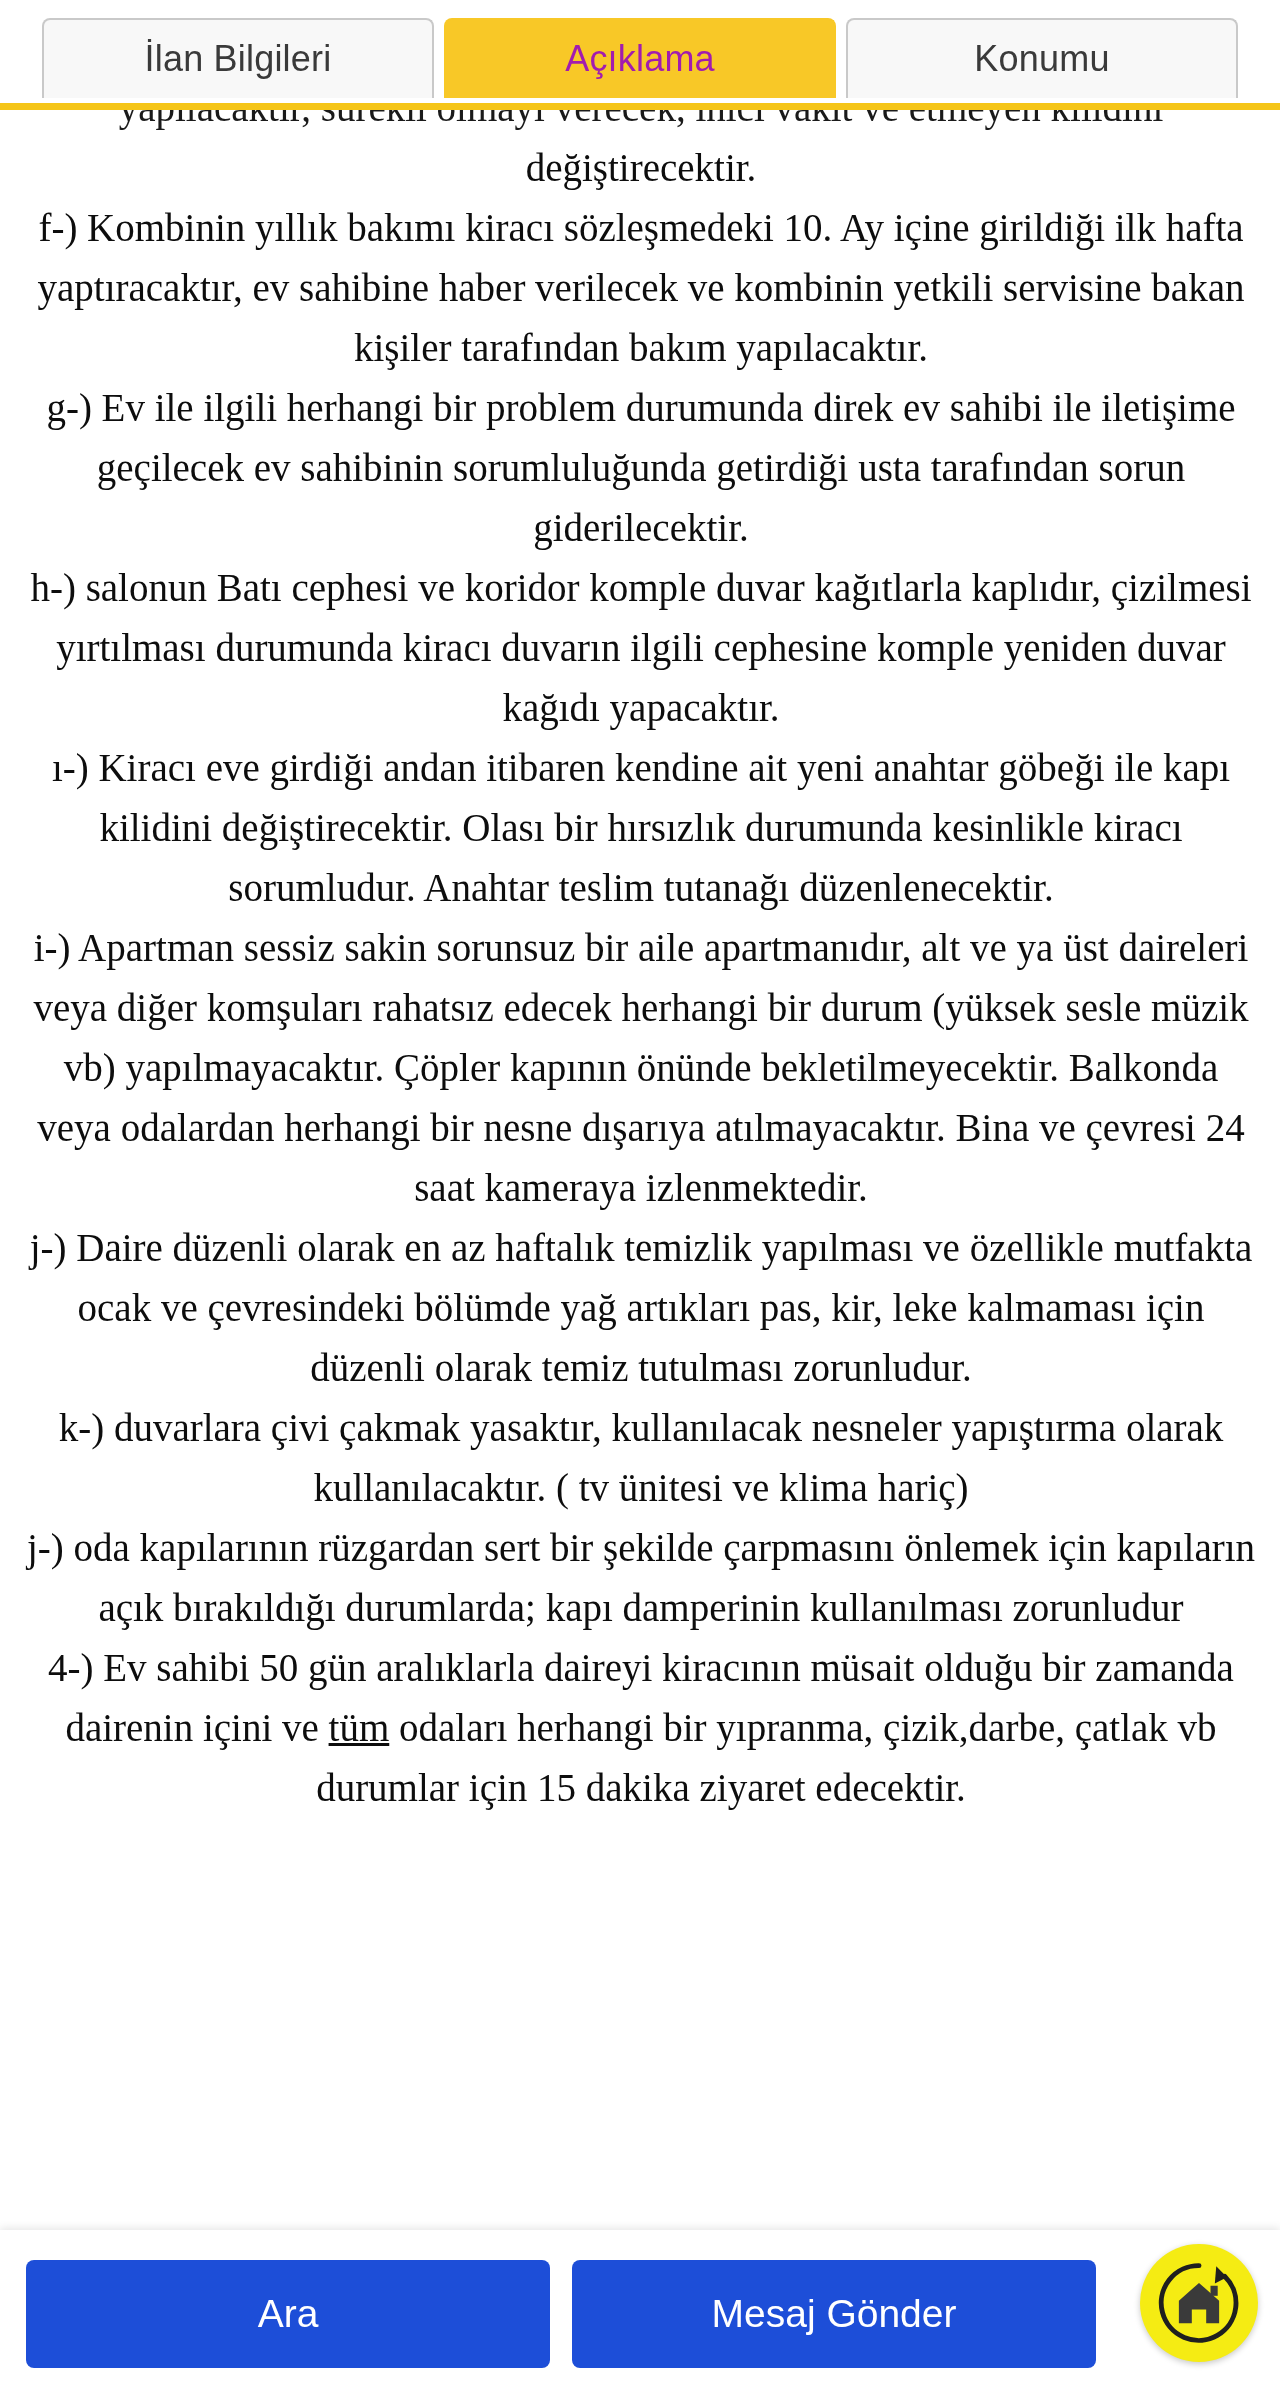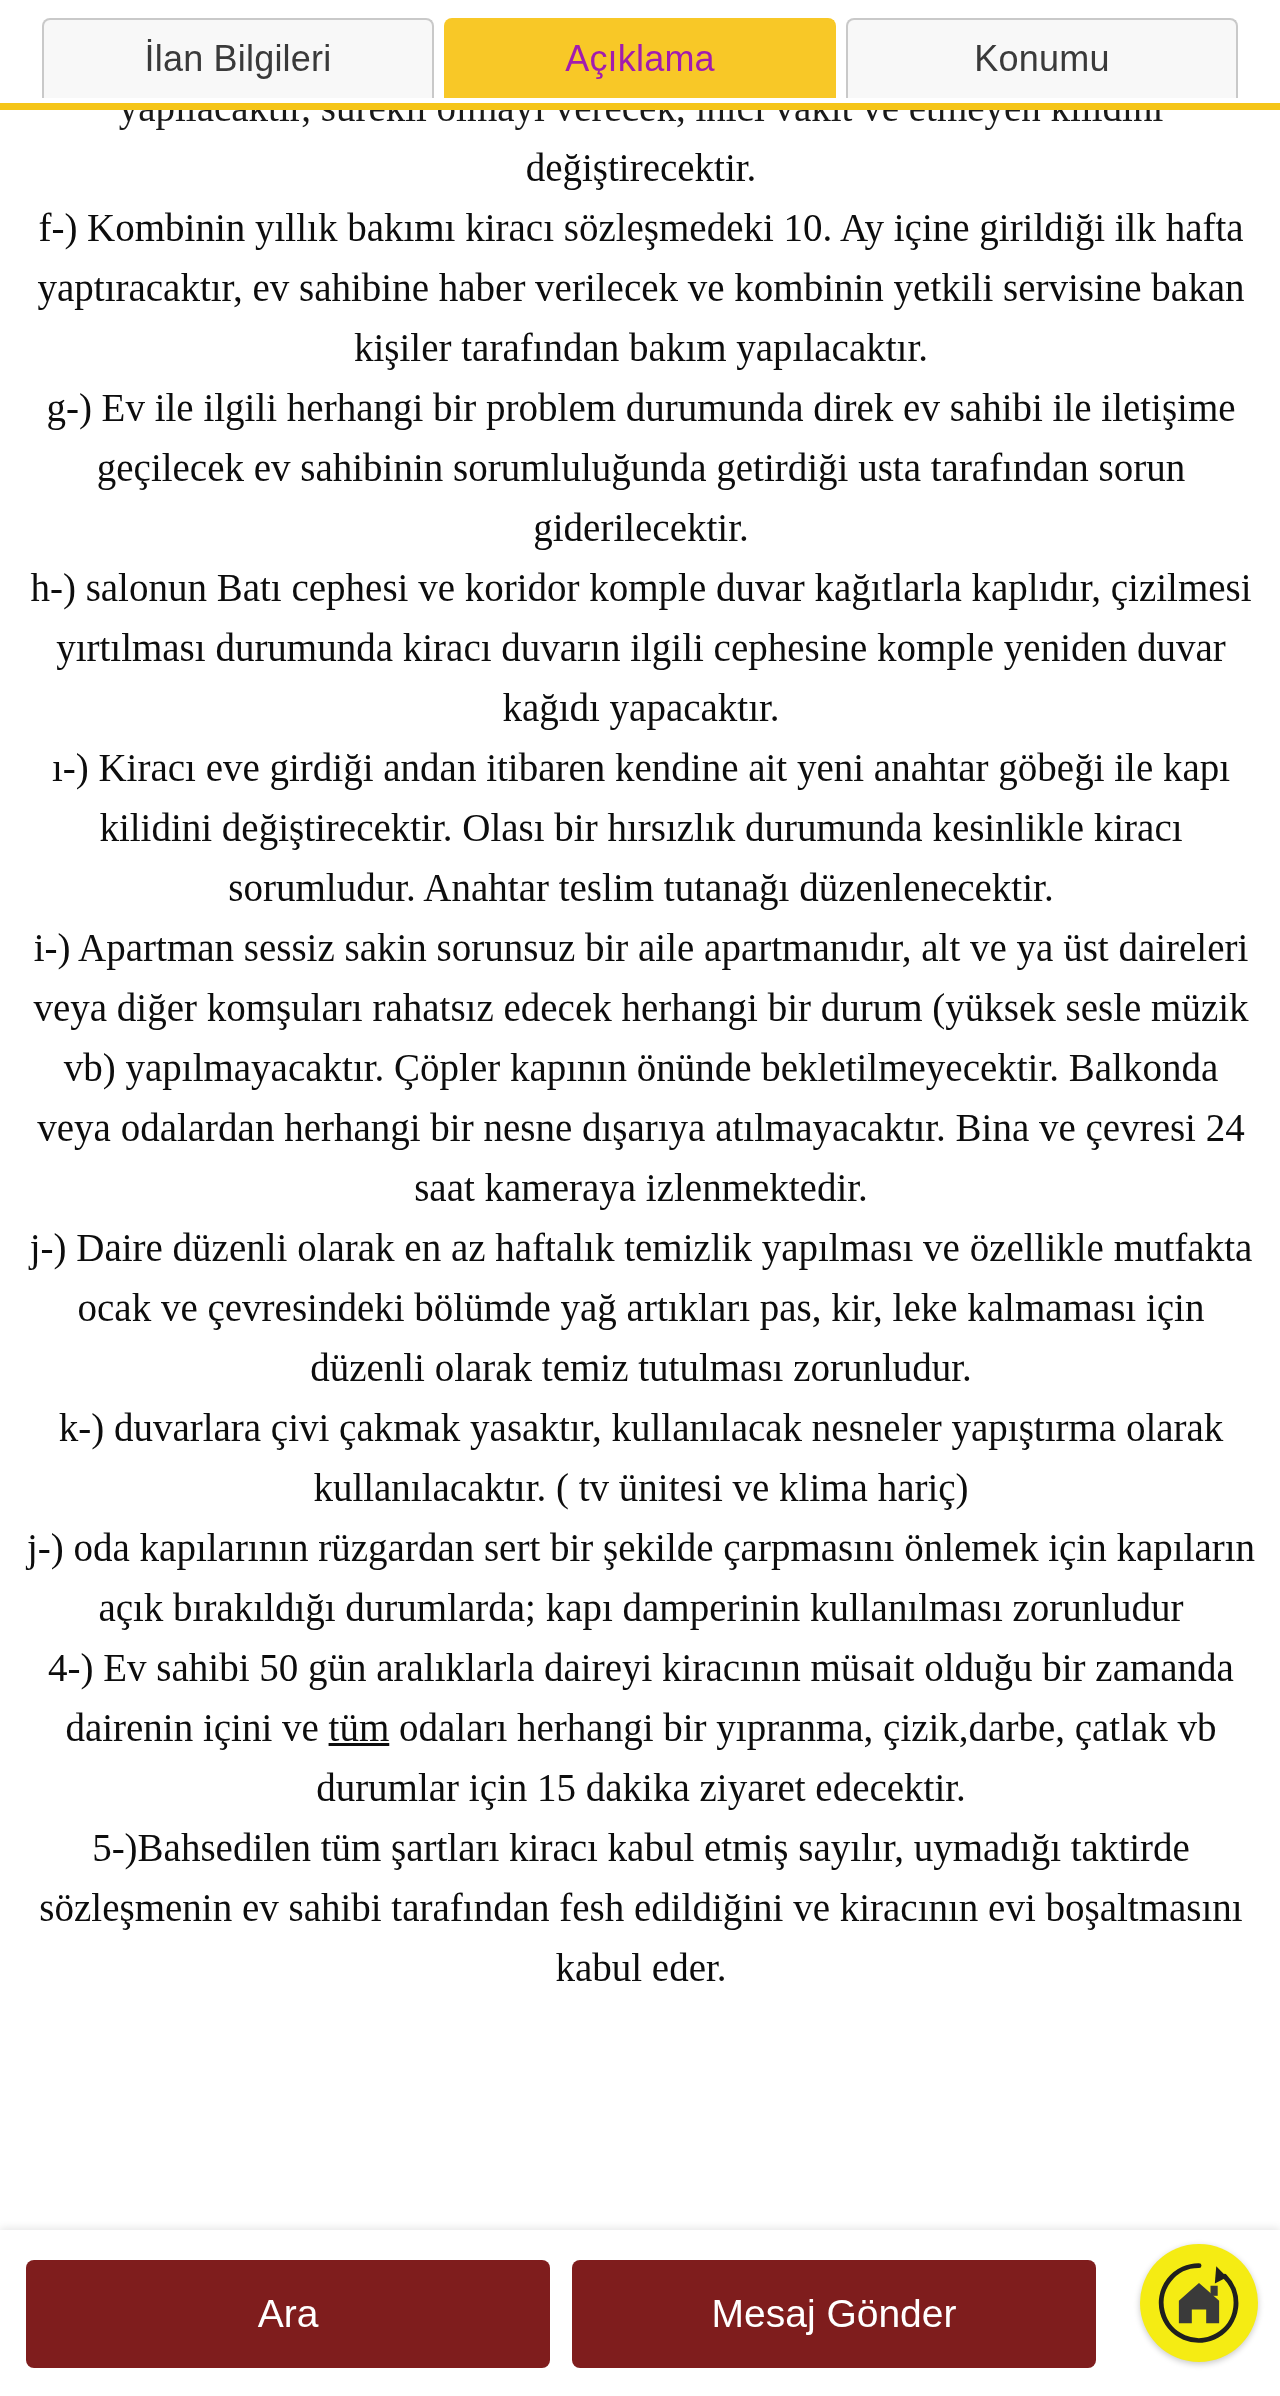--- a/index.html
+++ b/index.html
@@ -117,21 +117,21 @@
     position: absolute;
     top: 30px;
     left: 26px;
     width: 1070px;
     height: 108px;
     display: flex;
     gap: 22px;
   }
   .action-btn {
     flex: 1 1 0;
-    background: #7f1d1d;
+    background: #1d4ed8;
     color: #ffffff;
     border: none;
     border-radius: 8px;
     font-family: "Liberation Sans", sans-serif;
     font-size: 39px;
     display: flex;
     align-items: center;
     justify-content: center;
     cursor: pointer;
     user-select: none;
@@ -178,21 +178,20 @@
     <p>g-) Ev ile ilgili herhangi bir problem durumunda direk ev sahibi ile iletişime geçilecek ev sahibinin sorumluluğunda getirdiği usta tarafından sorun giderilecektir.</p>
     <p>h-) salonun Batı cephesi ve koridor komple duvar kağıtlarla kaplıdır, çizilmesi yırtılması durumunda kiracı duvarın ilgili cephesine komple yeniden duvar kağıdı yapacaktır.</p>
     <p>ı-) Kiracı eve girdiği andan itibaren kendine ait yeni anahtar göbeği ile kapı kilidini değiştirecektir. Olası bir hırsızlık durumunda kesinlikle kiracı sorumludur. Anahtar teslim tutanağı düzenlenecektir.</p>
     <p>i-) Apartman sessiz sakin sorunsuz bir aile apartmanıdır, alt ve ya üst daireleri veya diğer komşuları rahatsız edecek herhangi bir durum (yüksek sesle müzik vb) yapılmayacaktır. Çöpler kapının önünde bekletilmeyecektir. Balkonda veya odalardan herhangi bir nesne dışarıya atılmayacaktır. Bina ve çevresi 24 saat kameraya izlenmektedir.</p>
     <p>j-) Daire düzenli olarak en az haftalık temizlik yapılması ve özellikle mutfakta ocak ve çevresindeki bölümde yağ artıkları pas, kir, leke kalmaması için düzenli olarak temiz tutulması zorunludur.</p>
     <p>k-) duvarlara çivi çakmak yasaktır, kullanılacak nesneler yapıştırma olarak kullanılacaktır. ( tv ünitesi ve klima hariç)</p>
     <p>j-) oda kapılarının rüzgardan sert bir şekilde çarpmasını önlemek için kapıların açık bırakıldığı durumlarda; kapı damperinin kullanılması zorunludur</p>
     <p>
       <span>4-) Ev sahibi 50 gün aralıklarla daireyi kiracının müsait olduğu bir zamanda dairenin içini ve </span><u>tüm</u><span> odaları herhangi bir yıpranma, çizik,darbe, çatlak vb durumlar için 15 dakika ziyaret edecektir.</span>
     </p>
-    <p>5-)Bahsedilen tüm şartları kiracı kabul etmiş sayılır, uymadığı taktirde sözleşmenin ev sahibi tarafından fesh edildiğini ve kiracının evi boşaltmasını kabul eder.</p>
   </div>
 </div>
 
 <div class="actionbar">
   <div class="actionbar-inner">
     <div class="action-btn">
       <span>Ara</span>
     </div>
     <div class="action-btn">
       <span>Mesaj Gönder</span>

